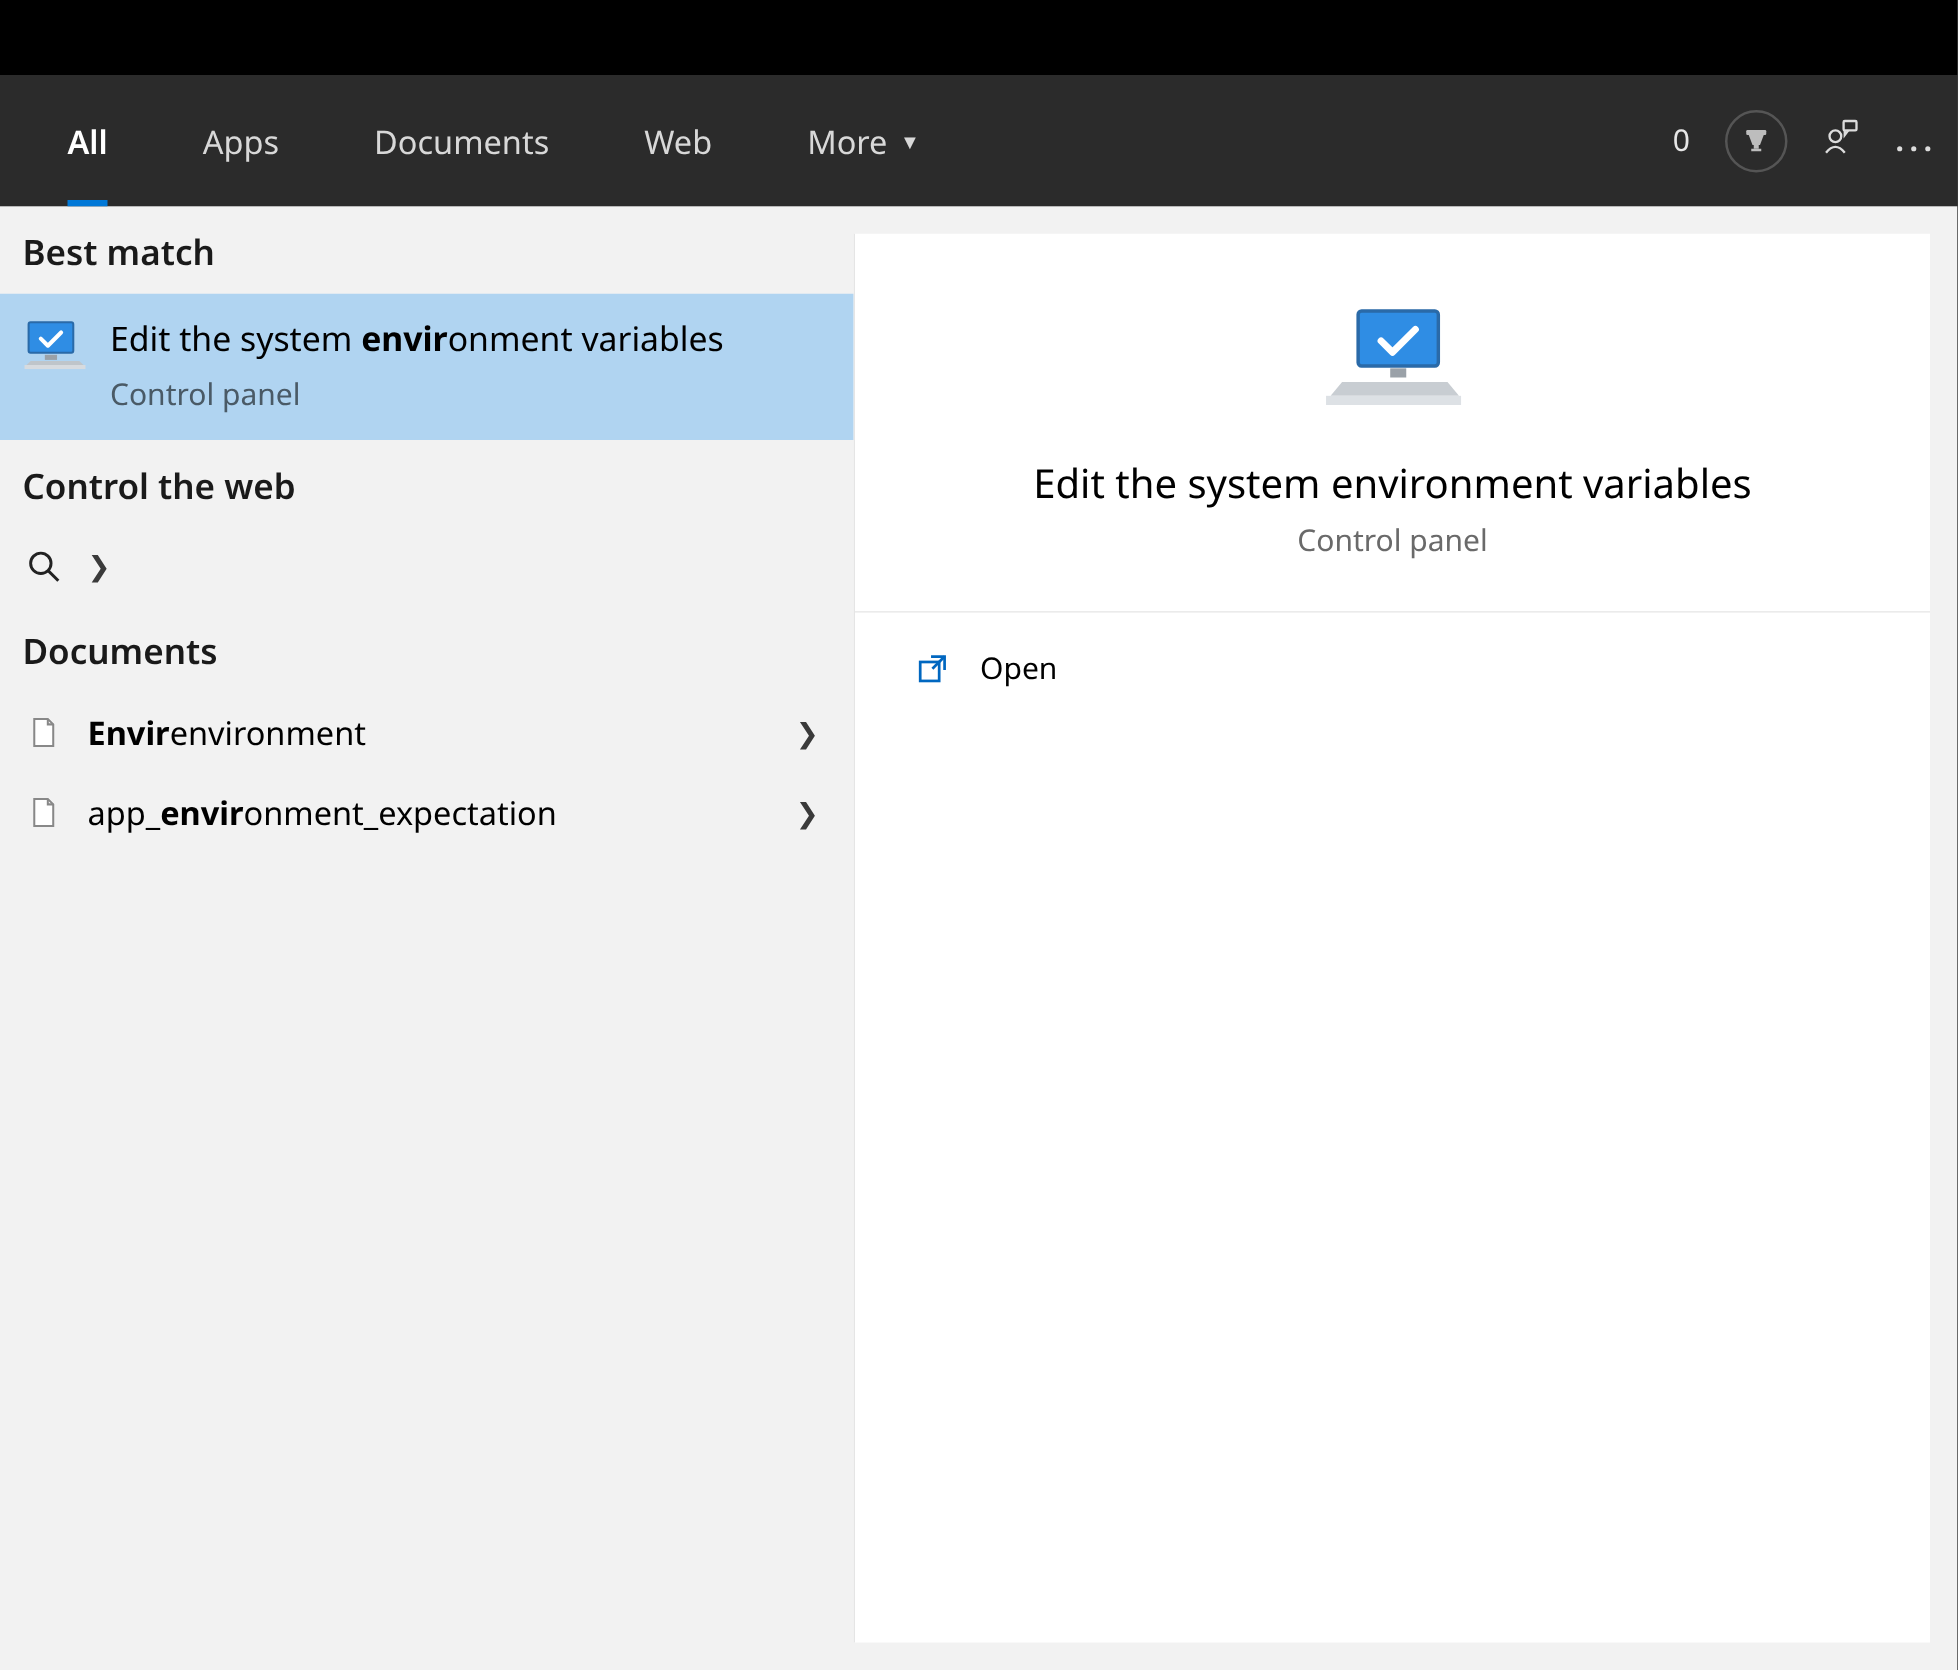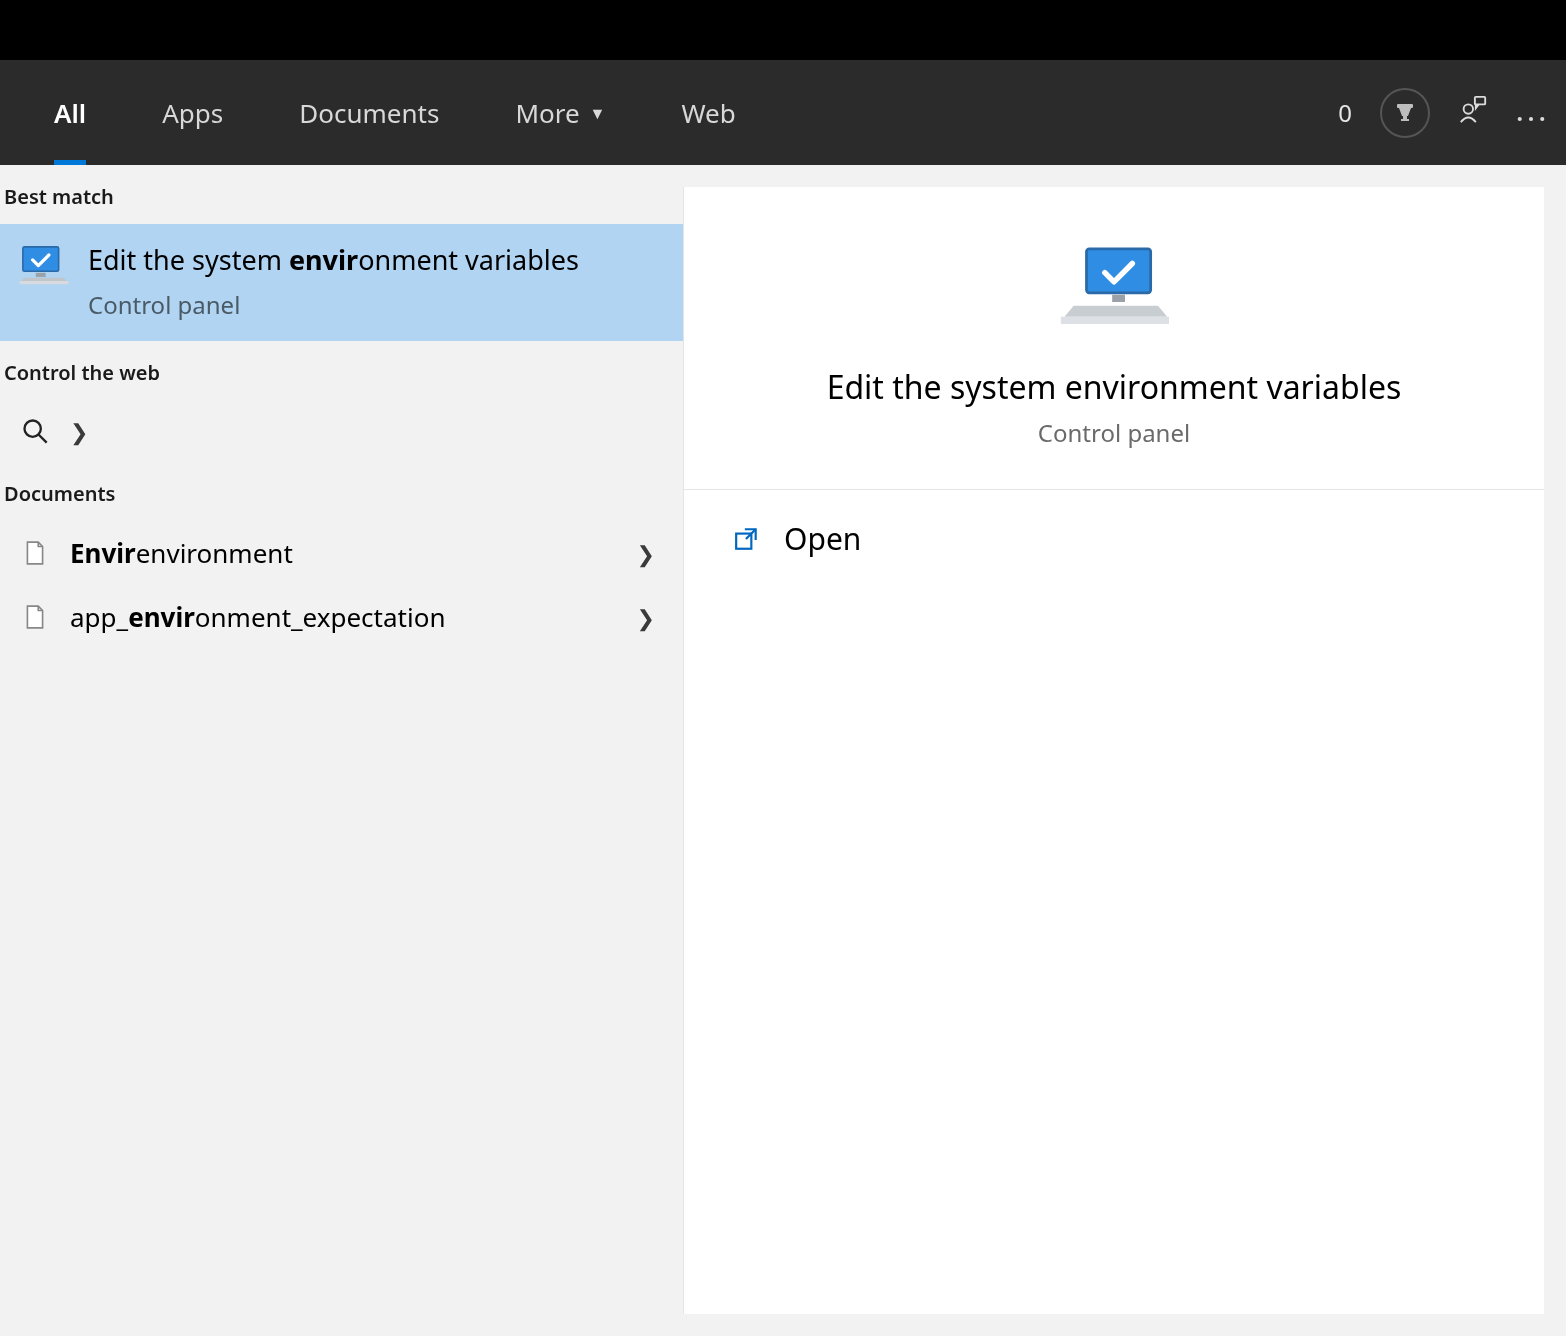--- a/index.html
+++ b/index.html
@@ -51,21 +51,21 @@
     border: 2px solid #555;
     display: flex; align-items: center; justify-content: center;
     color: #bdbdbd; font-size: 22px;
   }
   .ico { color: #dcdcdc; font-size: 26px; }
 
   .body { flex: 1; display: flex; background: #f2f2f2; }
 
   
   .left { width: 683px; display: flex; flex-direction: column; }
-  .section-label { font-size: 20px; font-weight: 600; color:#1a1a1a; padding: 18px 4px 14px; }
+  .section-label { font-size: 28px; font-weight: 600; color:#1a1a1a; padding: 18px 18px 14px; }
 
   .best-match {
     background: #b0d4f1;
     display: flex; align-items: flex-start; gap: 18px;
     padding: 18px 18px 20px 18px;
     cursor: pointer;
   }
   .bm-icon { width: 52px; height: 52px; flex-shrink: 0; }
 
   .bm-title { font-size: 27px; color: #000; line-height: 1.35; }
@@ -92,40 +92,40 @@
   .detail-top {
     display: flex; flex-direction: column; align-items: center;
     padding: 54px 40px 40px; border-bottom: 1px solid #e5e5e5;
   }
   .detail-icon { width: 110px; height: 100px; }
   .detail-title { font-size: 32px; color:#000; margin-top: 24px; text-align:center; }
   .detail-sub   { font-size: 24px; color:#6a6a6a; margin-top: 8px; }
   .actions { padding: 0; }
   .action {
     display: flex; align-items: center; gap: 22px;
-    padding: 28px 48px; font-size: 30px; color:#000; cursor:pointer;
+    padding: 28px 48px; font-size: 24px; color:#000; cursor:pointer;
   }
   .action svg { width: 30px; height: 26px; }
 </style>
 </head>
 <body>
 
 <div class="outer">
   <div class="topbar"></div>
 
   <div class="header">
     <div class="tabs">
       <div class="tab active">All</div>
       <div class="tab">Apps</div>
       <div class="tab">Documents</div>
+      <div class="tab">Web</div>
       <div class="tab">
         <span>More</span>
         <span class="chev">▼</span>
       </div>
-      <div class="tab">Web</div>
     </div>
     <div class="header-spacer"></div>
     <div class="header-right">
       <div class="score">0</div>
       <div class="trophy-wrap">
         <svg viewBox="0 0 24 24" width="24" height="24" fill="#bdbdbd">
           <rect x="4" y="3" width="16" height="4" rx="1"></rect>
           <path d="M6 7 h12 l-3 8 h-6 z"></path>
           <rect x="10" y="15" width="4" height="3"></rect>
           <rect x="8" y="18" width="8" height="2"></rect>

